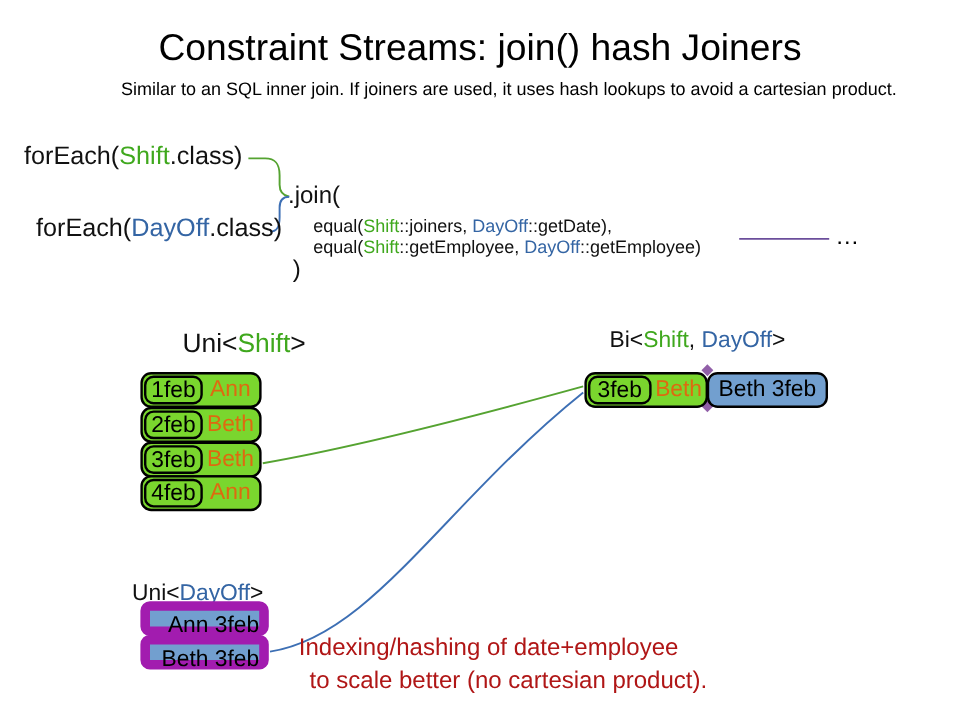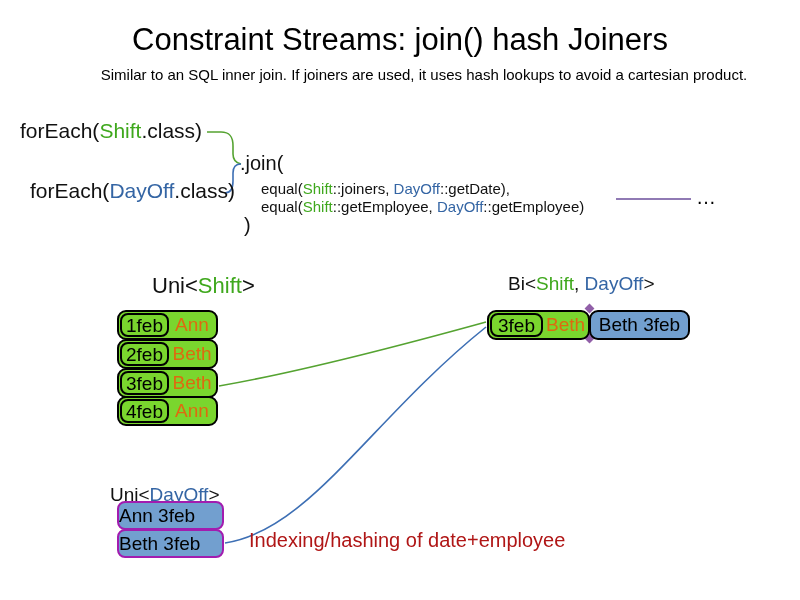--- a/index.html
+++ b/index.html
@@ -53,22 +53,22 @@
   .bi-green .emp {
     position:absolute; left:56px; right:2px; top:1px; bottom:1px;
     font-size:19px; line-height:24px; text-align:center;
   }
   .bi-blue { position:absolute; left:589px; top:310px; width:101px; height:30px; box-sizing:border-box;
     background:#729FCF; border:2px solid #000; border-radius:9px;
     font-size:19px; line-height:26px; text-align:center; color:#000; }
 
   .brow {
     position:absolute; left:117px; width:107px; height:29px; box-sizing:border-box;
-    background:#729FCF; border:2px solid #a21caf; border-radius:8px;
-    font-size:19px; line-height:25px; text-align:left; color:#000;
+    background:#729FCF; border:8px solid #a21caf; border-radius:8px;
+    font-size:19px; line-height:25px; text-align:right; color:#000;
   }
   .b0 { top:501px; } .b1 { top:529px; }
 
   .anno { color:#B01616; font-size:20px; }
   .anno1 { left:249px; top:529px; }
   .anno2 { left:258px; top:556px; }
 
   .wires { position:absolute; left:0; top:0; pointer-events:none; }
 </style>
 </head>
@@ -128,14 +128,15 @@
     <span class="emp orange-text">Beth</span>
   </div>
   <div class="bi-blue">Beth 3feb</div>
 
   <div class="abs label-uni-dayoff"><span>Uni&lt;</span><span class="blue-text">DayOff</span><span>&gt;</span></div>
 
   <div class="brow b0">Ann 3feb</div>
   <div class="brow b1">Beth 3feb</div>
 
   <div class="abs anno anno1">Indexing/hashing of date+employee</div>
+  <div class="abs anno anno2">to scale better (no cartesian product).</div>
 
 </div>
 
 </body></html>

